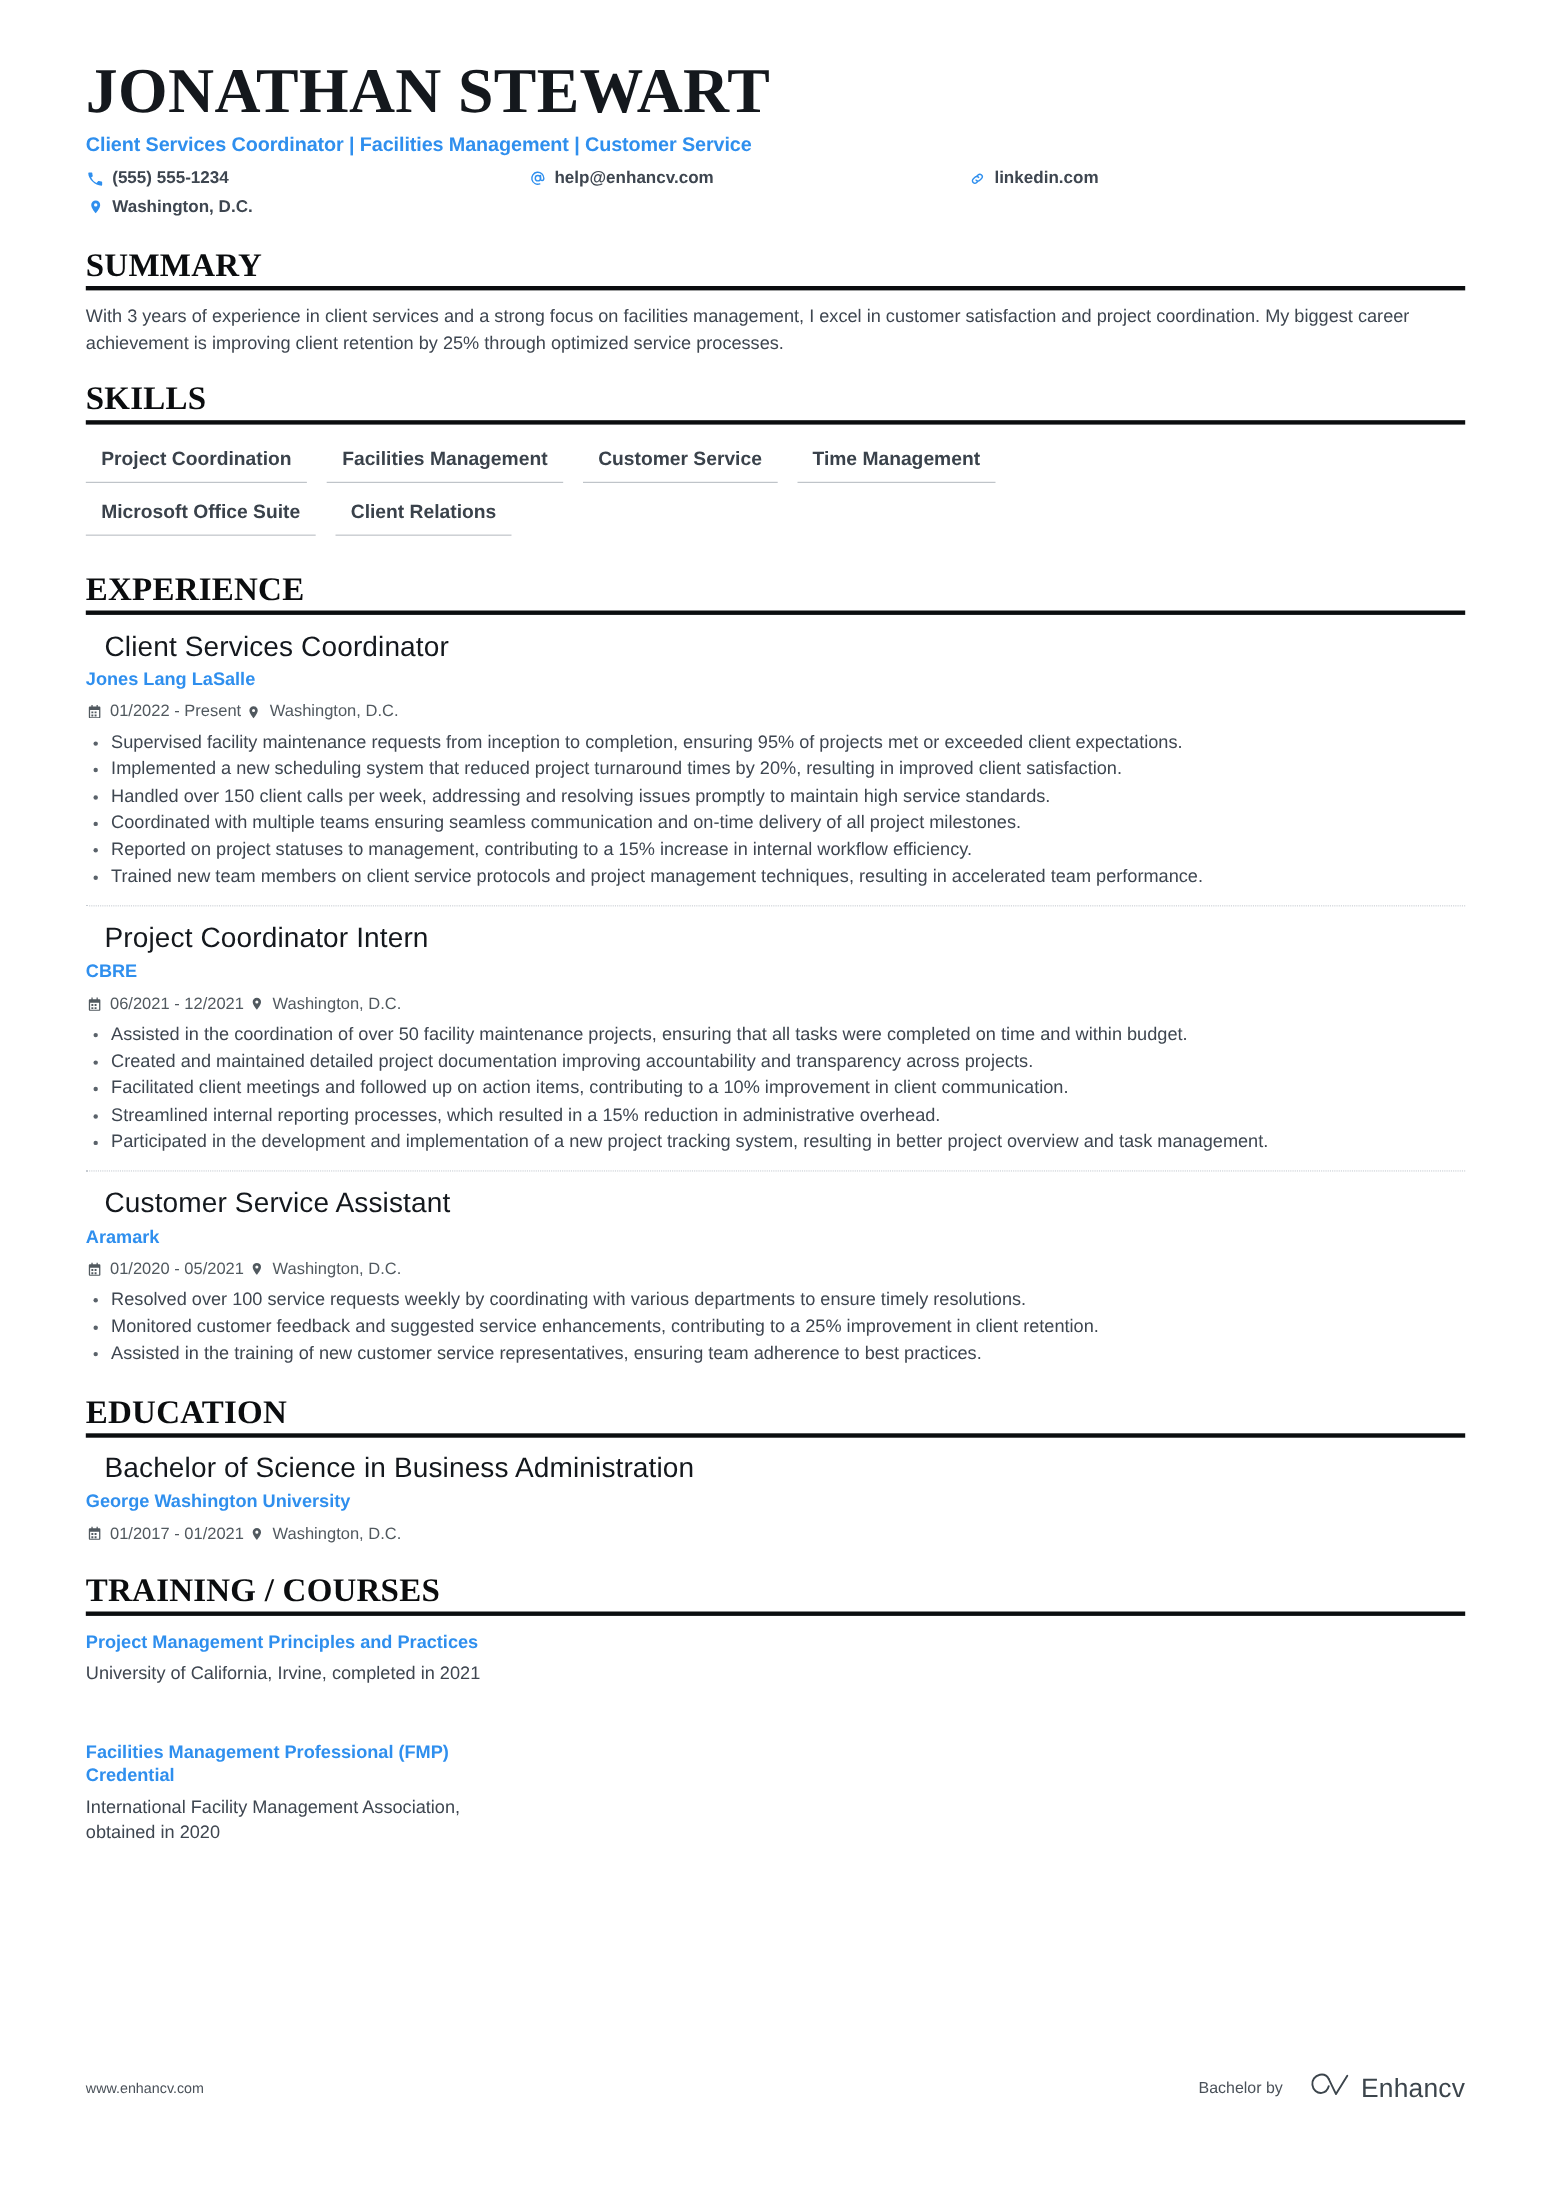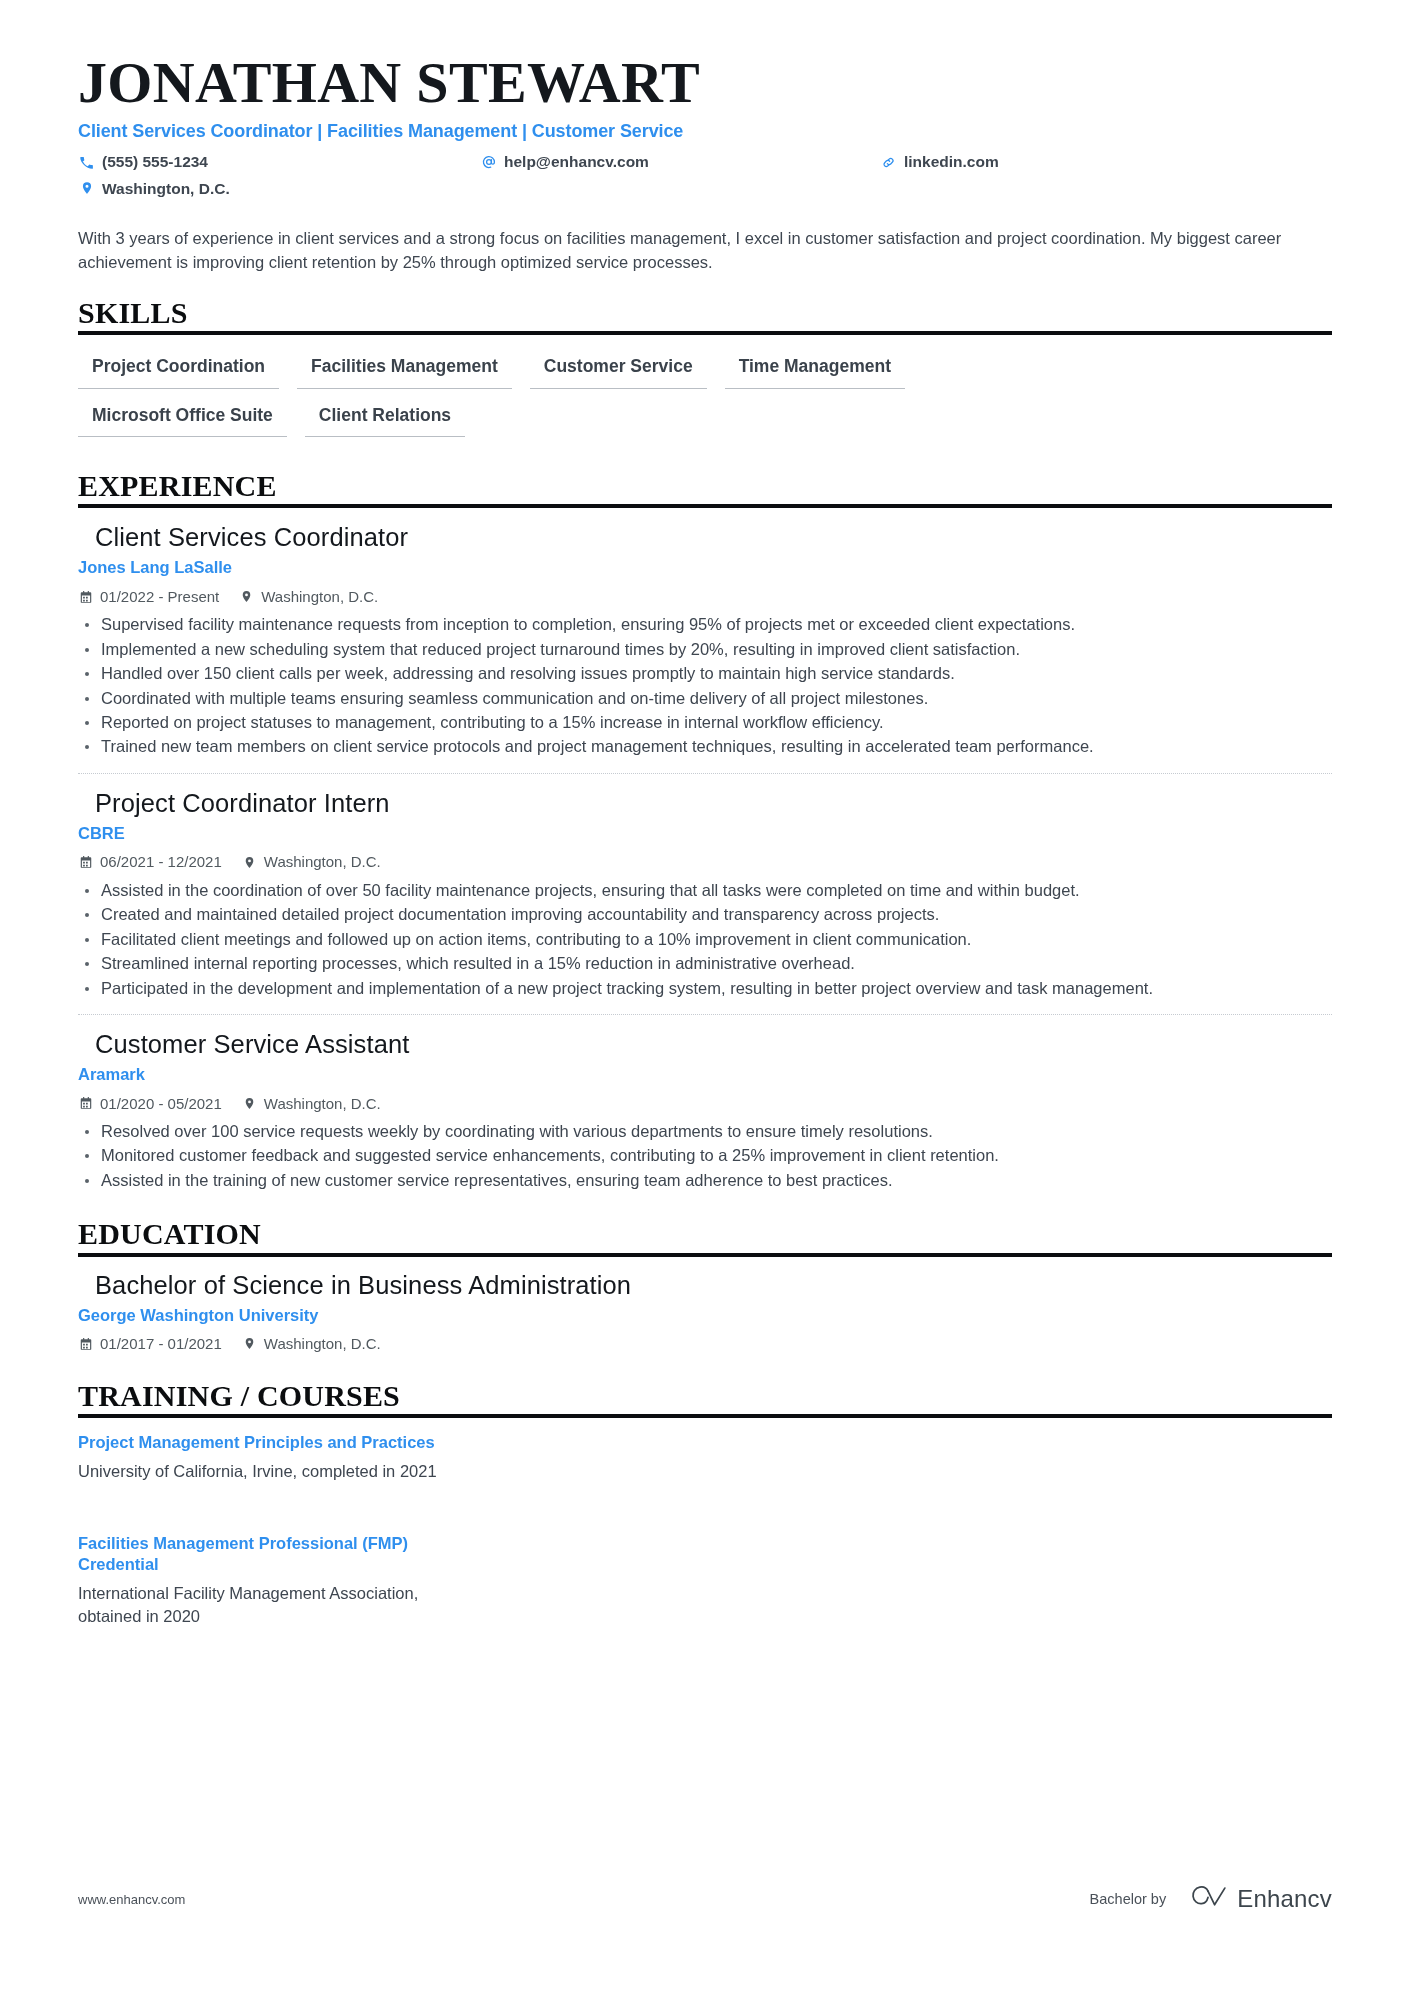--- a/index.html
+++ b/index.html
@@ -142,21 +142,21 @@
     font-weight: bold;
     color: #2f8fee;
     margin-top: 5px;
     line-height: 1.3;
   }
 
   .meta-row {
     display: flex;
     align-items: center;
     margin-top: 8px;
-    gap: 20px;
+    gap: 4px;
   }
   .meta-item {
     display: flex;
     align-items: center;
     font-size: 15px;
     color: #51595f;
     line-height: 1.3;
   }
   .meta-item .ic {
     display: inline-flex;
@@ -298,20 +298,21 @@
               <path d="M12 2a7 7 0 0 0-7 7c0 5.2 7 13 7 13s7-7.8 7-13a7 7 0 0 0-7-7zm0 9.6A2.6 2.6 0 1 1 12 6.4a2.6 2.6 0 0 1 0 5.2z"></path>
             </svg>
           </span>
           <span>Washington, D.C.</span>
         </div>
       </div>
     </div>
   </div>
 
   <div class="section">
+    <div class="sec-head">SUMMARY</div>
     <p class="summary-text">With 3 years of experience in client services and a strong focus on facilities management, I excel in customer satisfaction and project coordination. My biggest career achievement is improving client retention by 25% through optimized service processes.</p>
   </div>
 
   <div class="section tight">
     <div class="sec-head">SKILLS</div>
     <div class="skills-wrap">
       <div class="skill">Project Coordination</div>
       <div class="skill">Facilities Management</div>
       <div class="skill">Customer Service</div>
       <div class="skill">Time Management</div>

